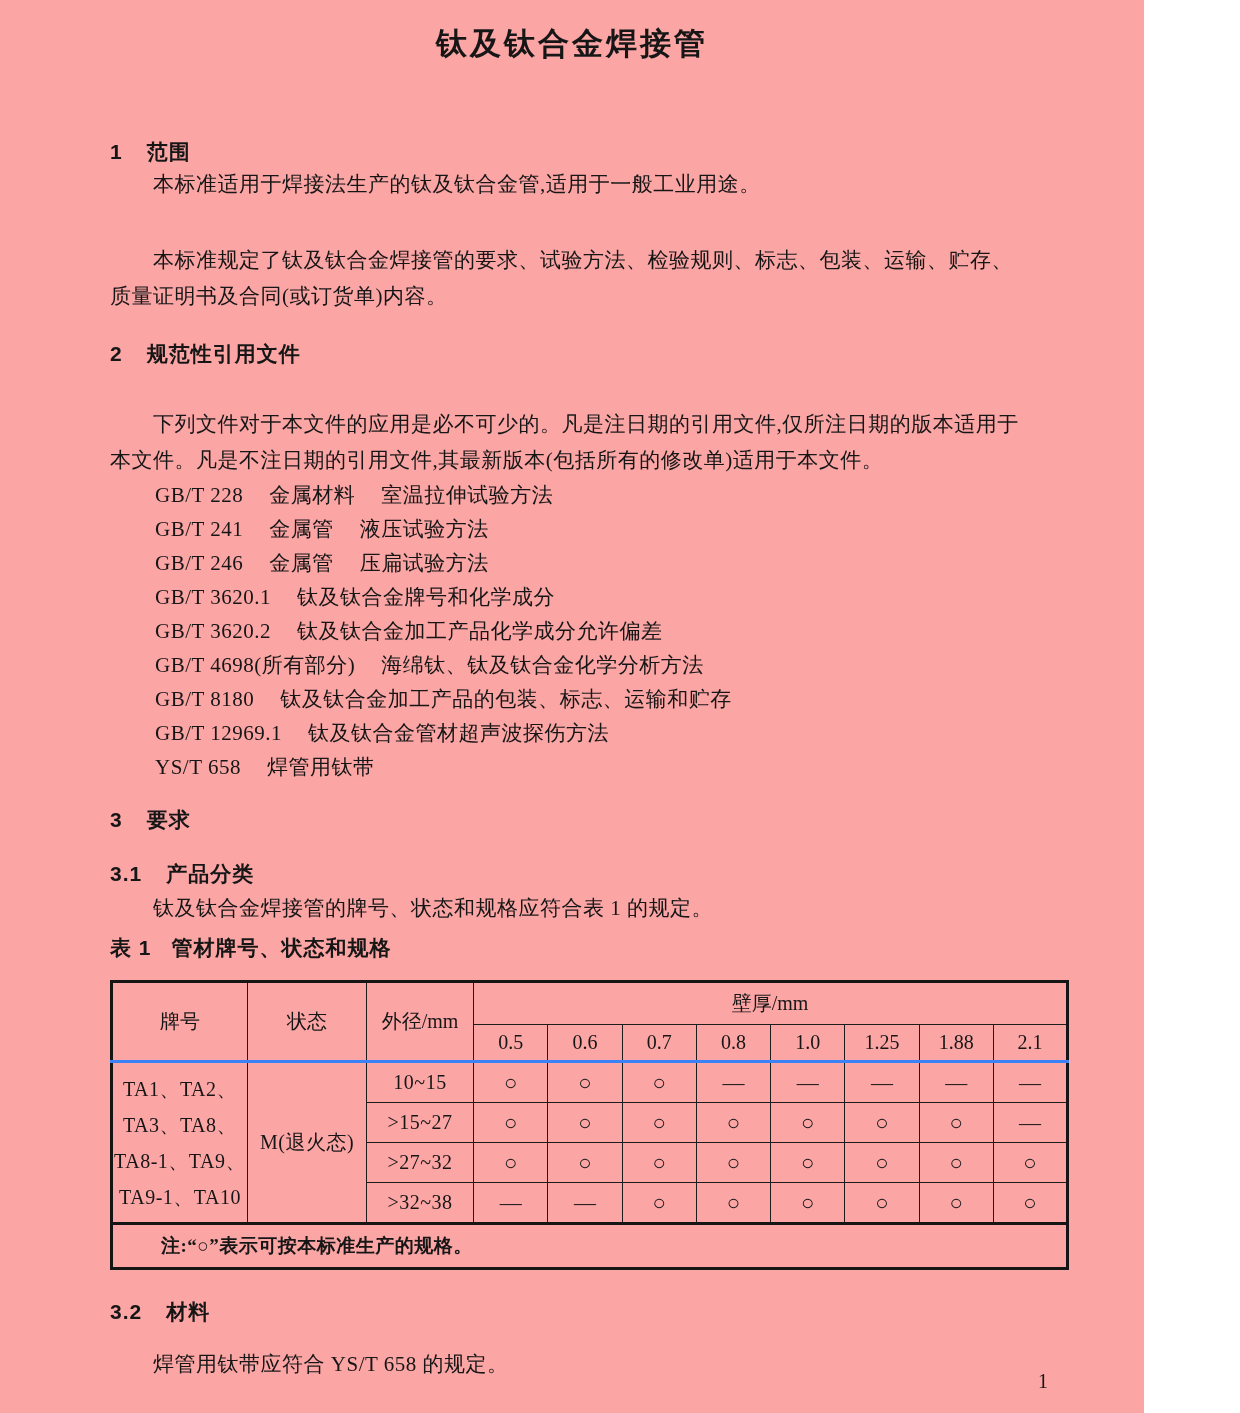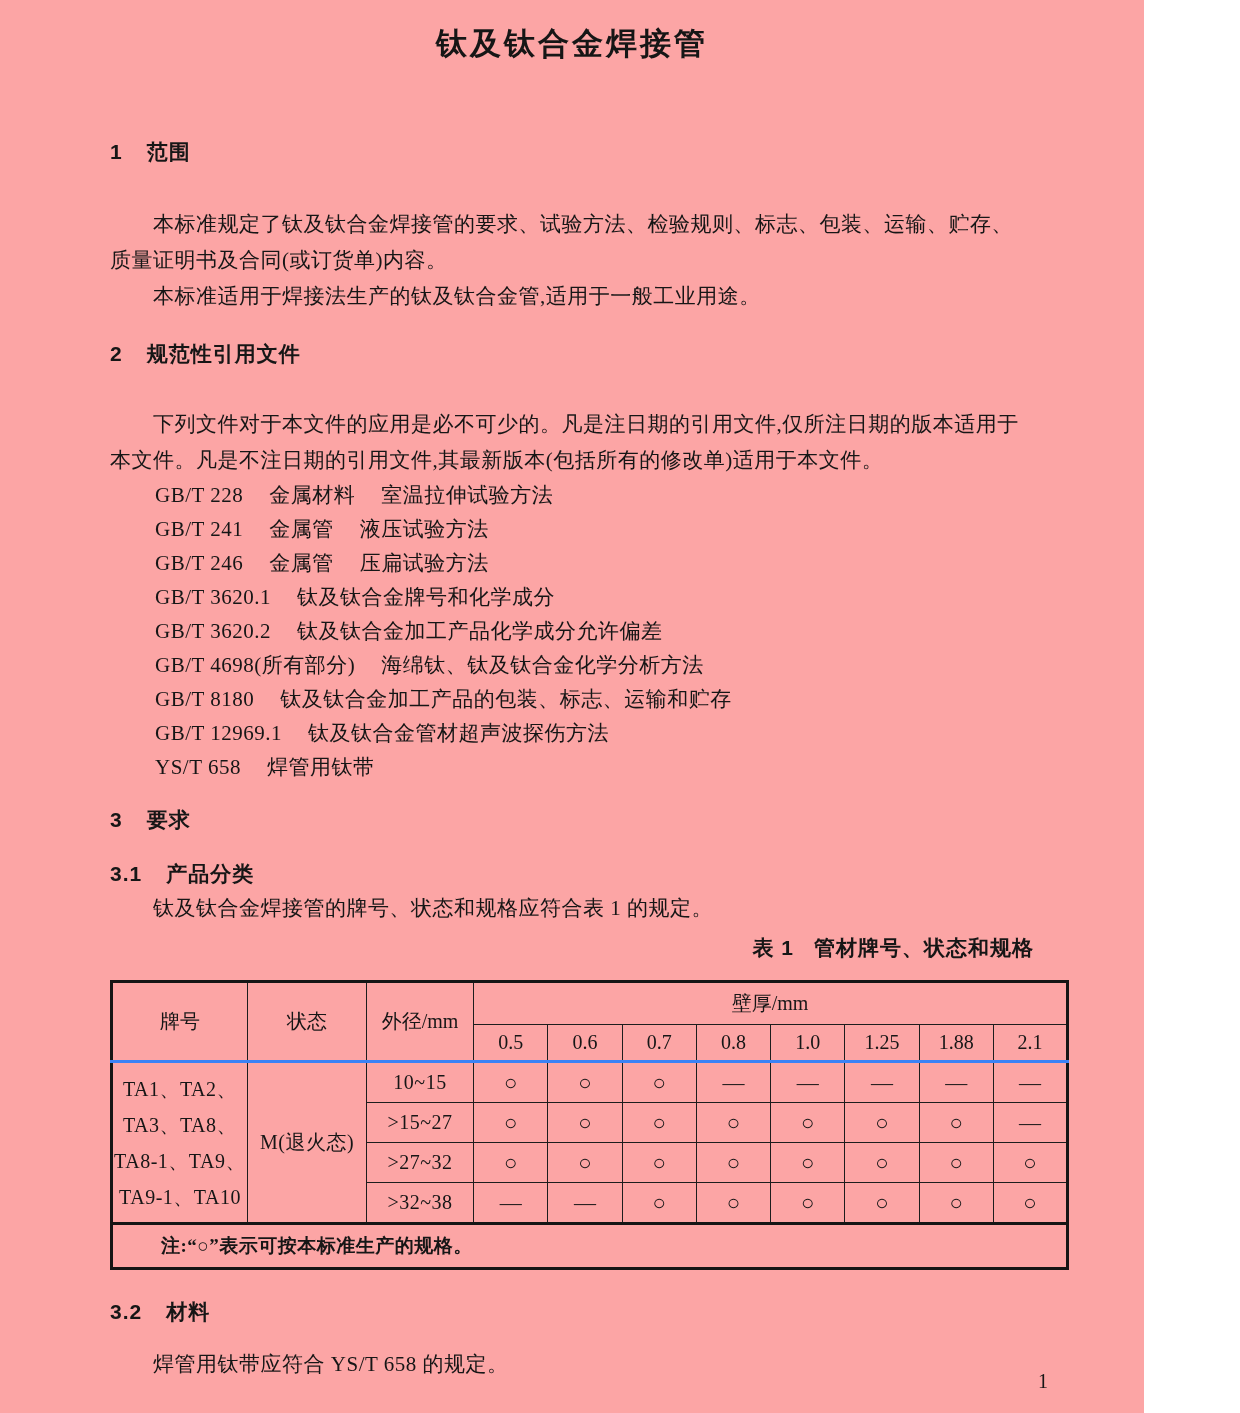--- a/index.html
+++ b/index.html
@@ -56,21 +56,21 @@
   }
   .refs li {
     font-size: 21px;
     line-height: 34px;
     letter-spacing: 0.5px;
   }
   .ref-part { margin-right: 26px; }
   .ref-part:last-child { margin-right: 0; }
   .tbl-caption {
     margin: 8px 0 0 0;
-    text-align: right;
+    text-align: left;
     font-family: "Liberation Sans", "DejaVu Sans", sans-serif;
     font-size: 21px;
     font-weight: 700;
     line-height: 28px;
     letter-spacing: 1px;
   }
   .cap-label { margin-right: 20px; }
   table.spec {
     margin-top: 18px;
     width: 959px;
@@ -112,22 +112,22 @@
 </head>
 <body>
 
 <div class="page">
 
   <h1 class="doc-title">钛及钛合金焊接管</h1>
 
   <h2 class="sec-heading" id="sec1-heading">
     <span class="h-num">1</span><span>范围</span>
   </h2>
+  <p class="body-para" id="para-1-2">本标准适用于焊接法生产的钛及钛合金管,适用于一般工业用途。</p>
   <p class="body-para" id="para-1-1">本标准规定了钛及钛合金焊接管的要求、试验方法、检验规则、标志、包装、运输、贮存、质量证明书及合同(或订货单)内容。</p>
-  <p class="body-para" id="para-1-2">本标准适用于焊接法生产的钛及钛合金管,适用于一般工业用途。</p>
 
   <h2 class="sec-heading" id="sec2-heading">
     <span class="h-num">2</span><span>规范性引用文件</span>
   </h2>
   <p class="body-para" id="para-2-1">下列文件对于本文件的应用是必不可少的。凡是注日期的引用文件,仅所注日期的版本适用于本文件。凡是不注日期的引用文件,其最新版本(包括所有的修改单)适用于本文件。</p>
 
   <ul class="refs">
     <li>
       <span class="ref-part">GB/T 228</span><span class="ref-part">金属材料</span><span class="ref-part">室温拉伸试验方法</span>
     </li>

